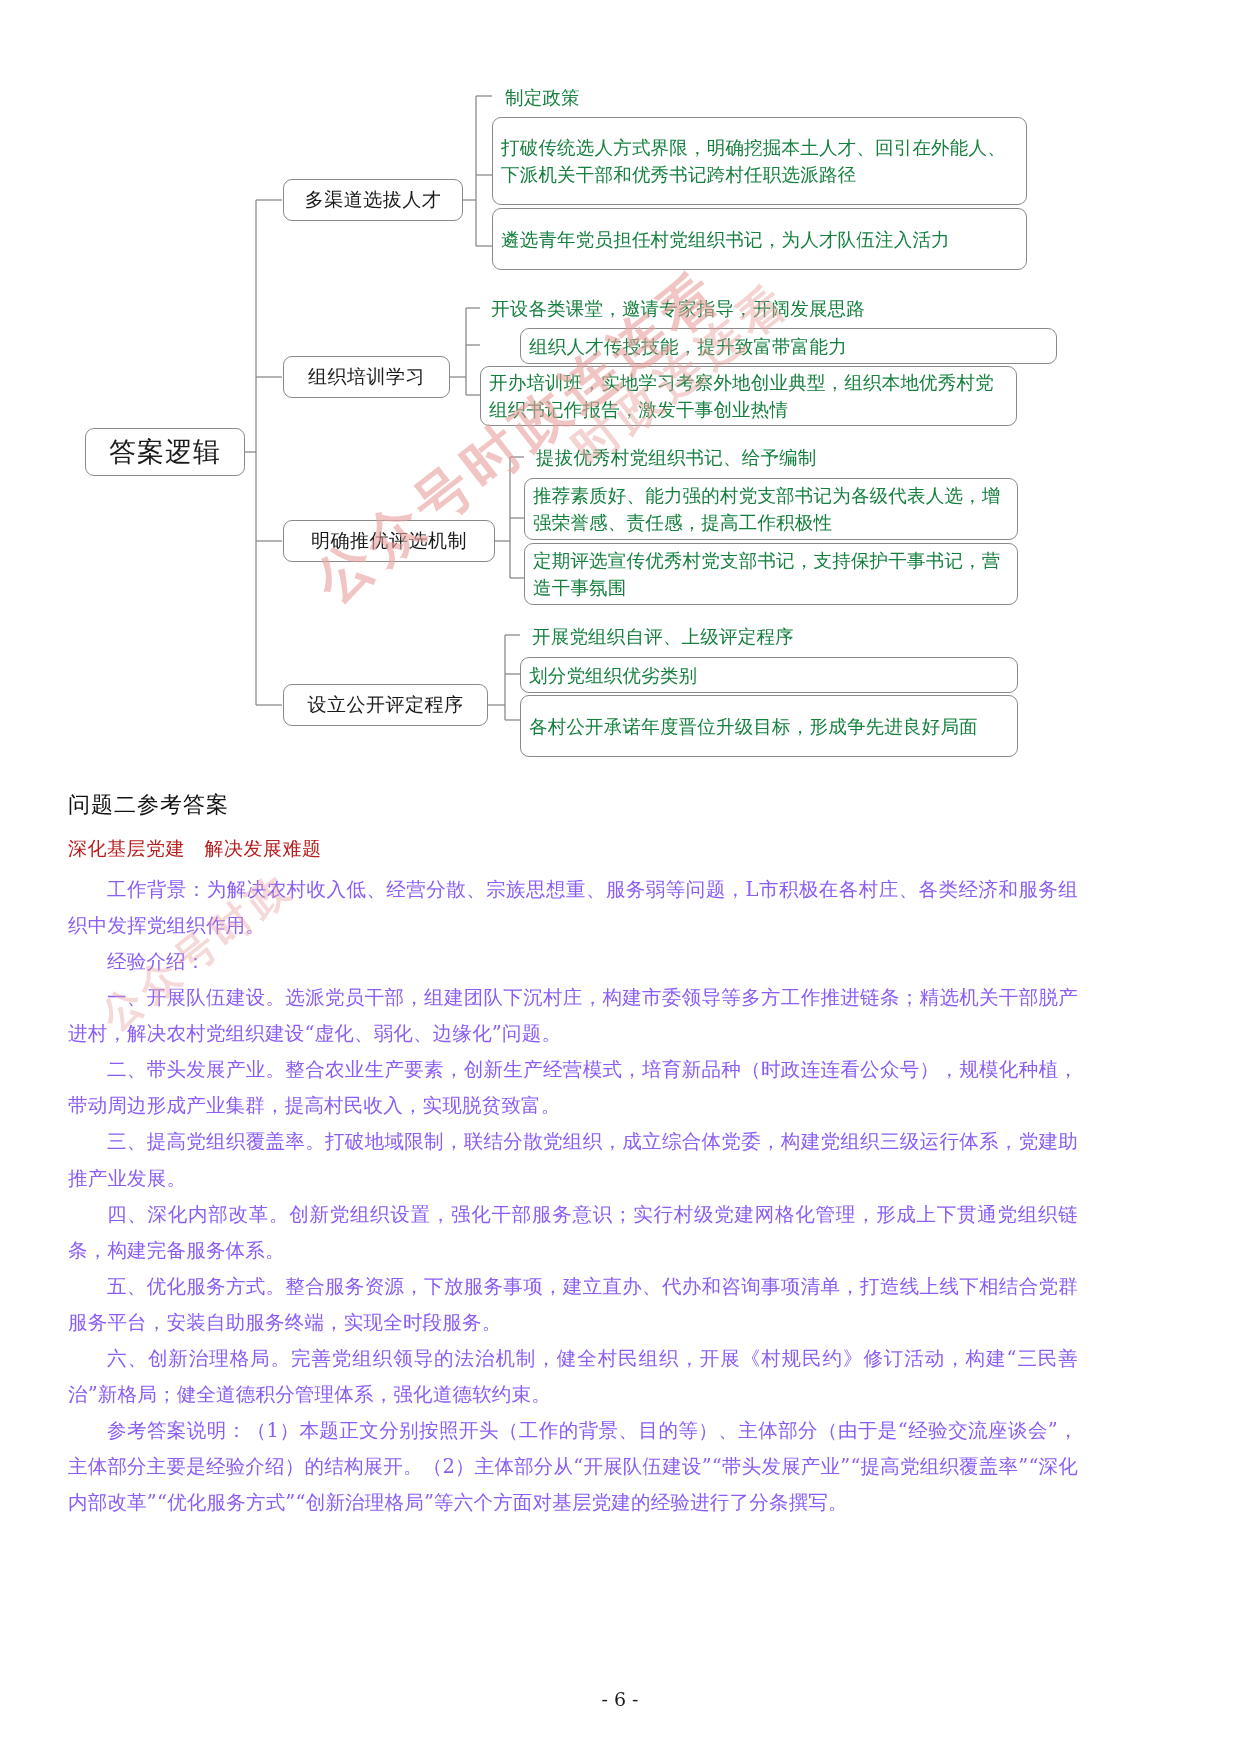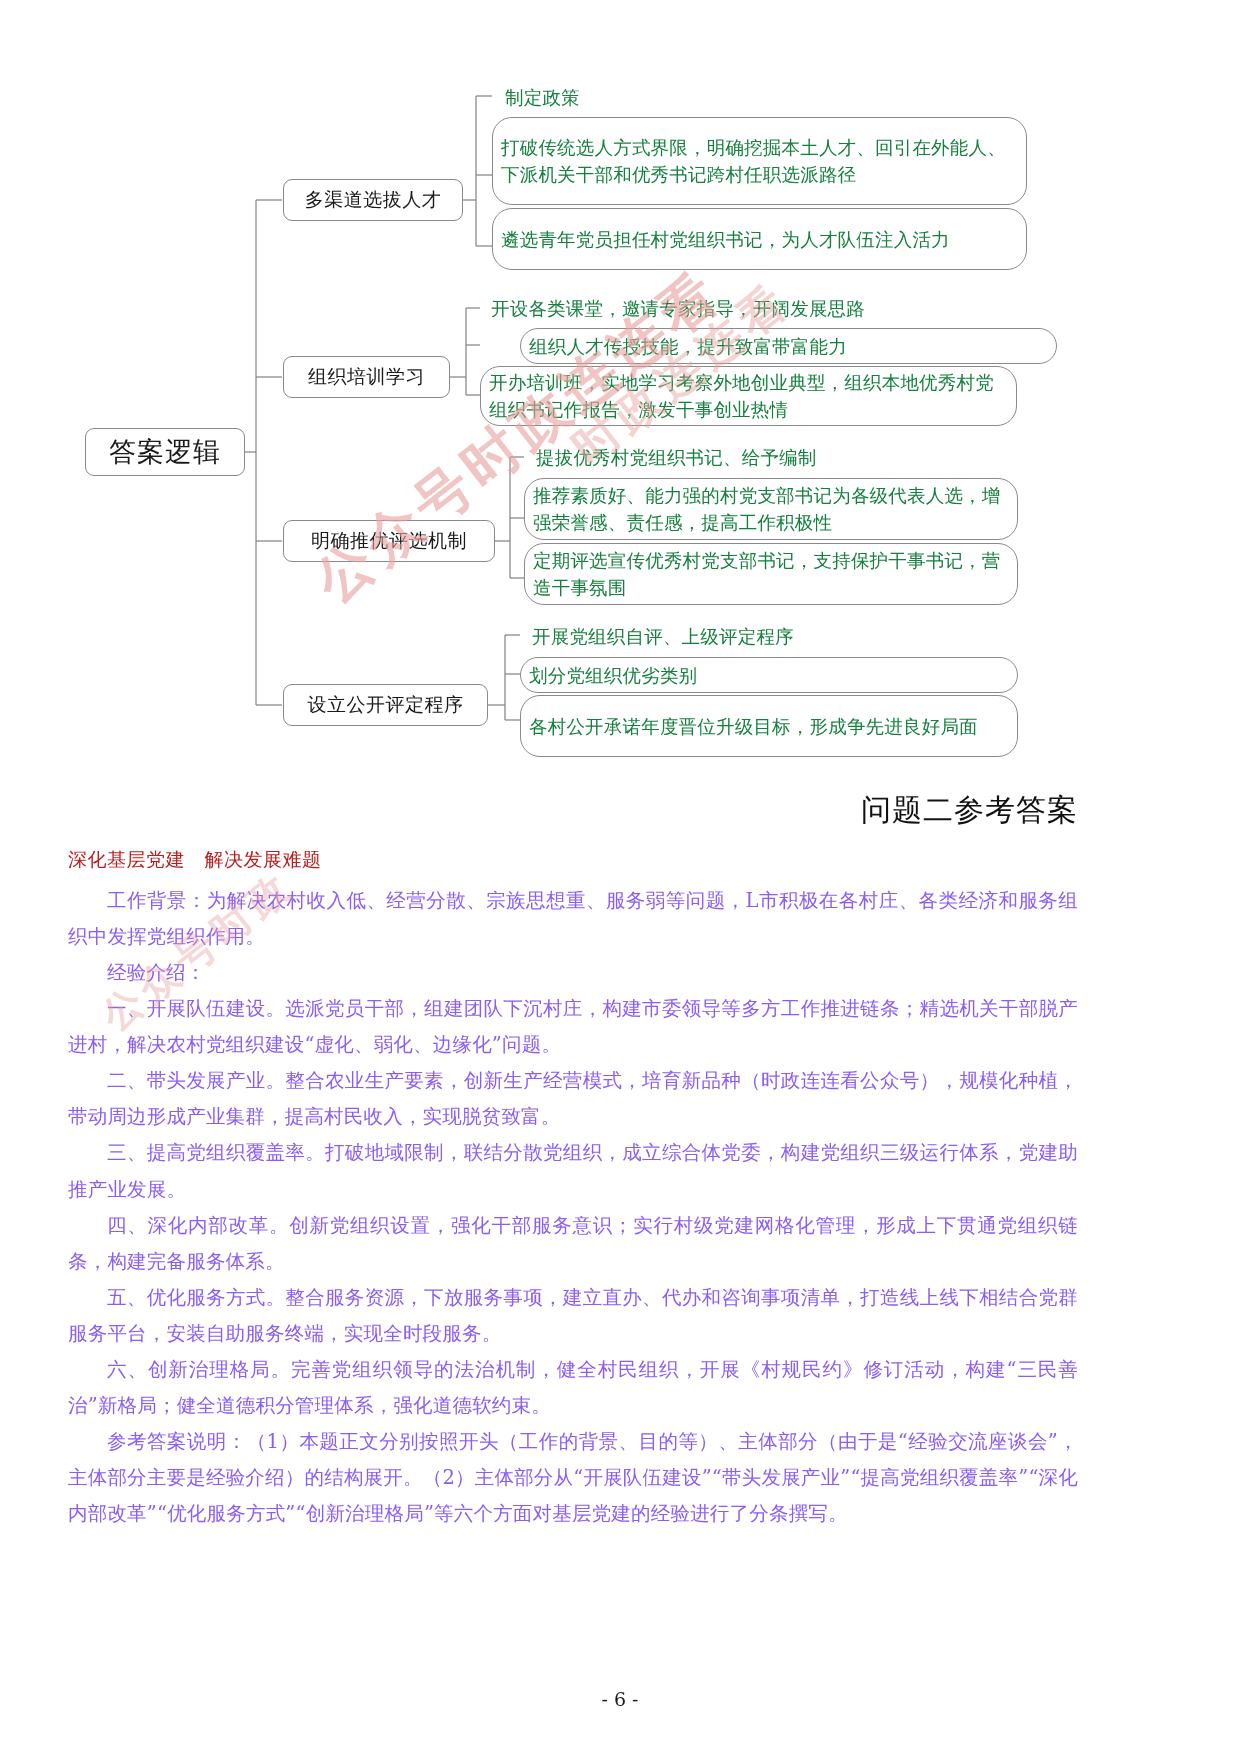--- a/index.html
+++ b/index.html
@@ -108,43 +108,42 @@
     font-size: 18.5px;
     line-height: 1.46;
     letter-spacing: .2px;
     padding: 2px 6px 2px 8px;
     z-index: 3;
     display: flex;
     align-items: center;
   }
   .leaf-box {
     border: 1.3px solid #8a8a8a;
-    border-radius: 20px;
+    border-radius: 9px;
     background: transparent;
   }
   .leaf-plain {
     border: none;
   }
 
   
   .doc {
     position: absolute;
     left: 68px;
     top: 790px;
     width: 1010px;
     z-index: 4;
   }
   .doc-heading {
     font-family: "DejaVu Sans", "Liberation Sans", sans-serif;
-    font-size: 30px;
+    font-size: 22px;
     font-weight: 400;
     letter-spacing: 1px;
     margin: 0 0 16px 0;
     color: #111;
-    text-align: right;
   }
   .doc-subtitle {
     font-size: 19px;
     letter-spacing: .5px;
     margin: 0 0 10px 0;
     color: #b91c1c;
   }
   .doc-p {
     font-size: 19.5px;
     line-height: 1.85;

